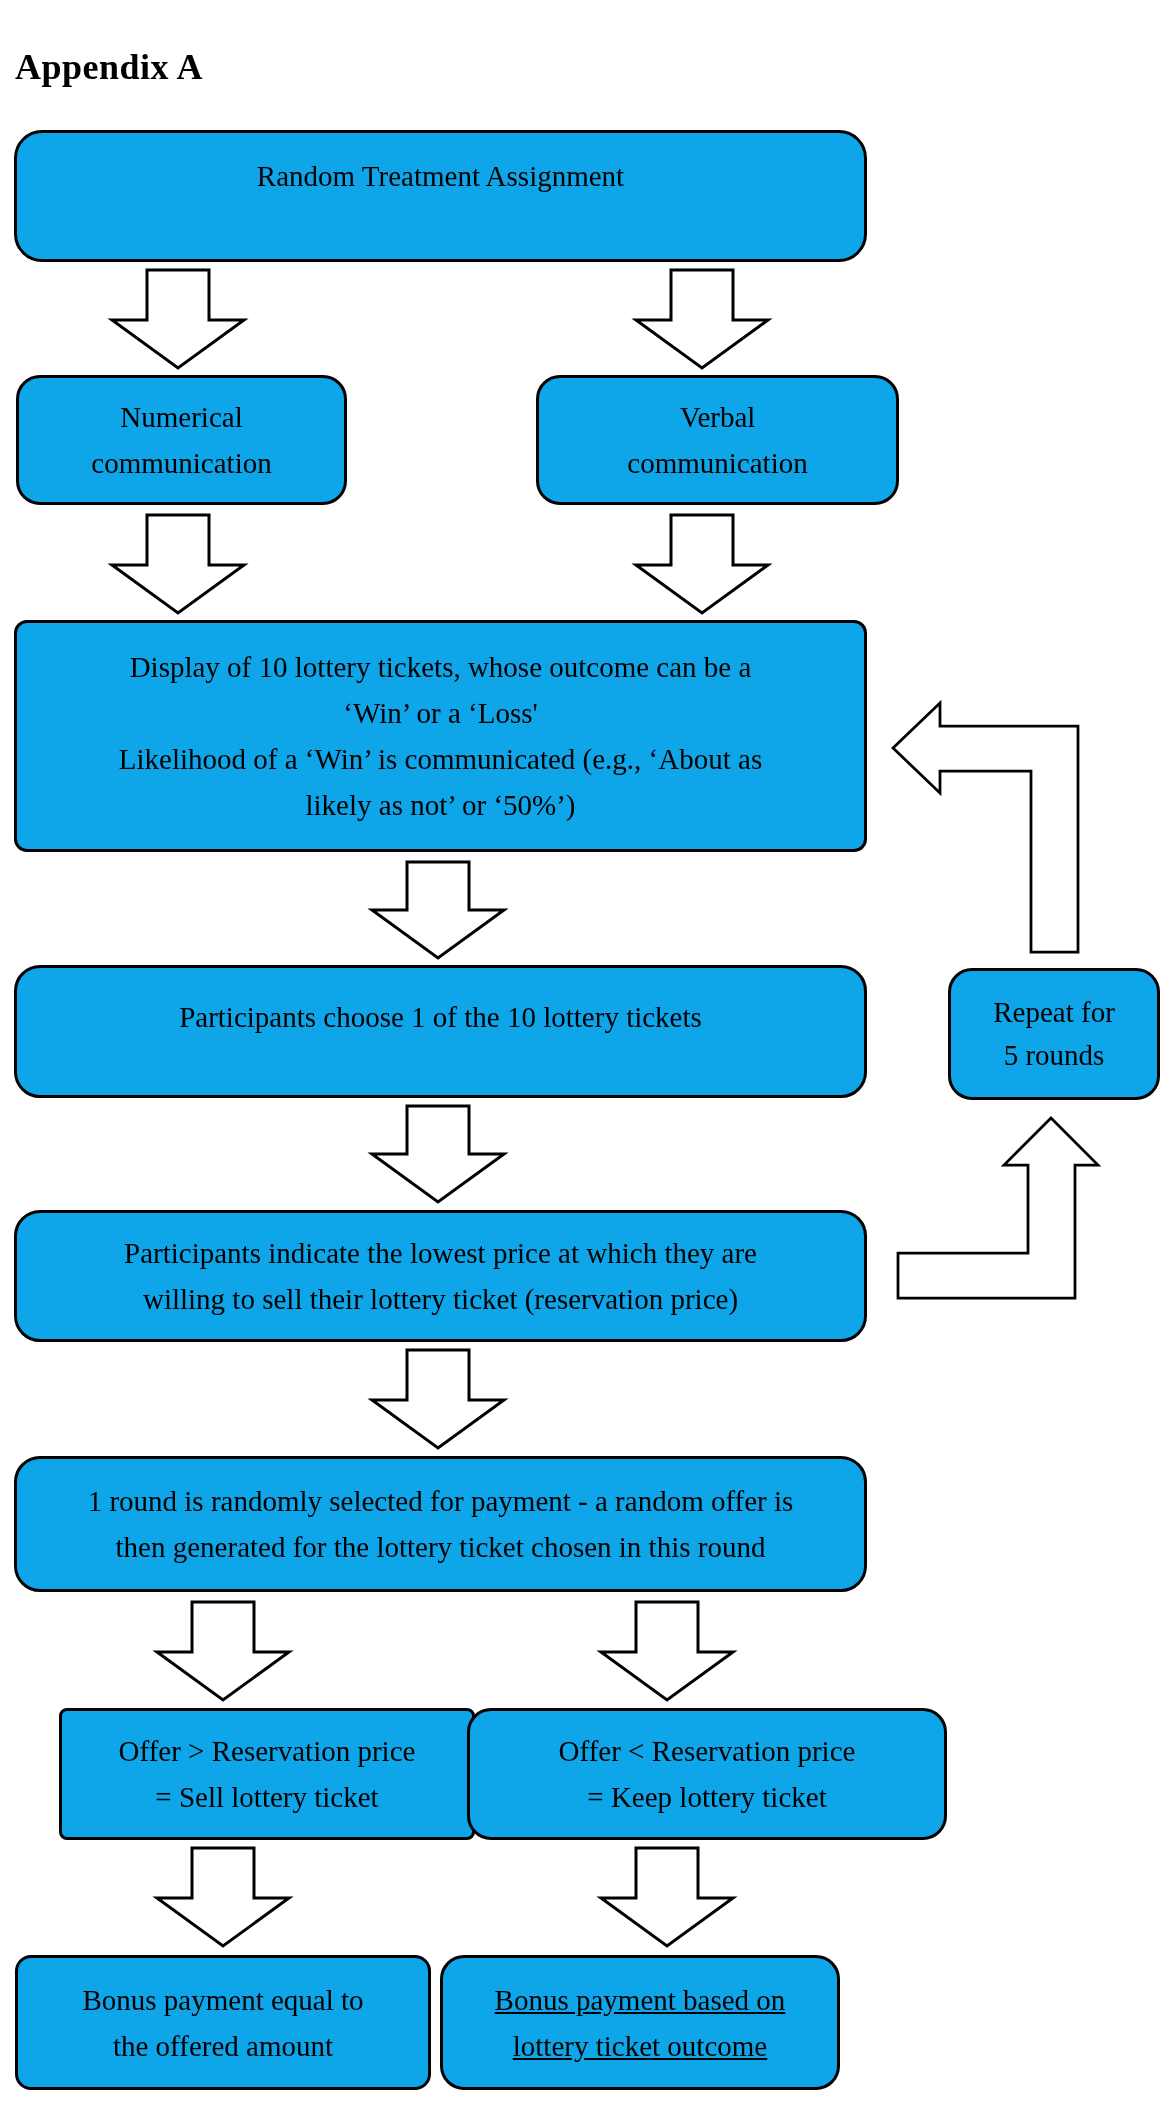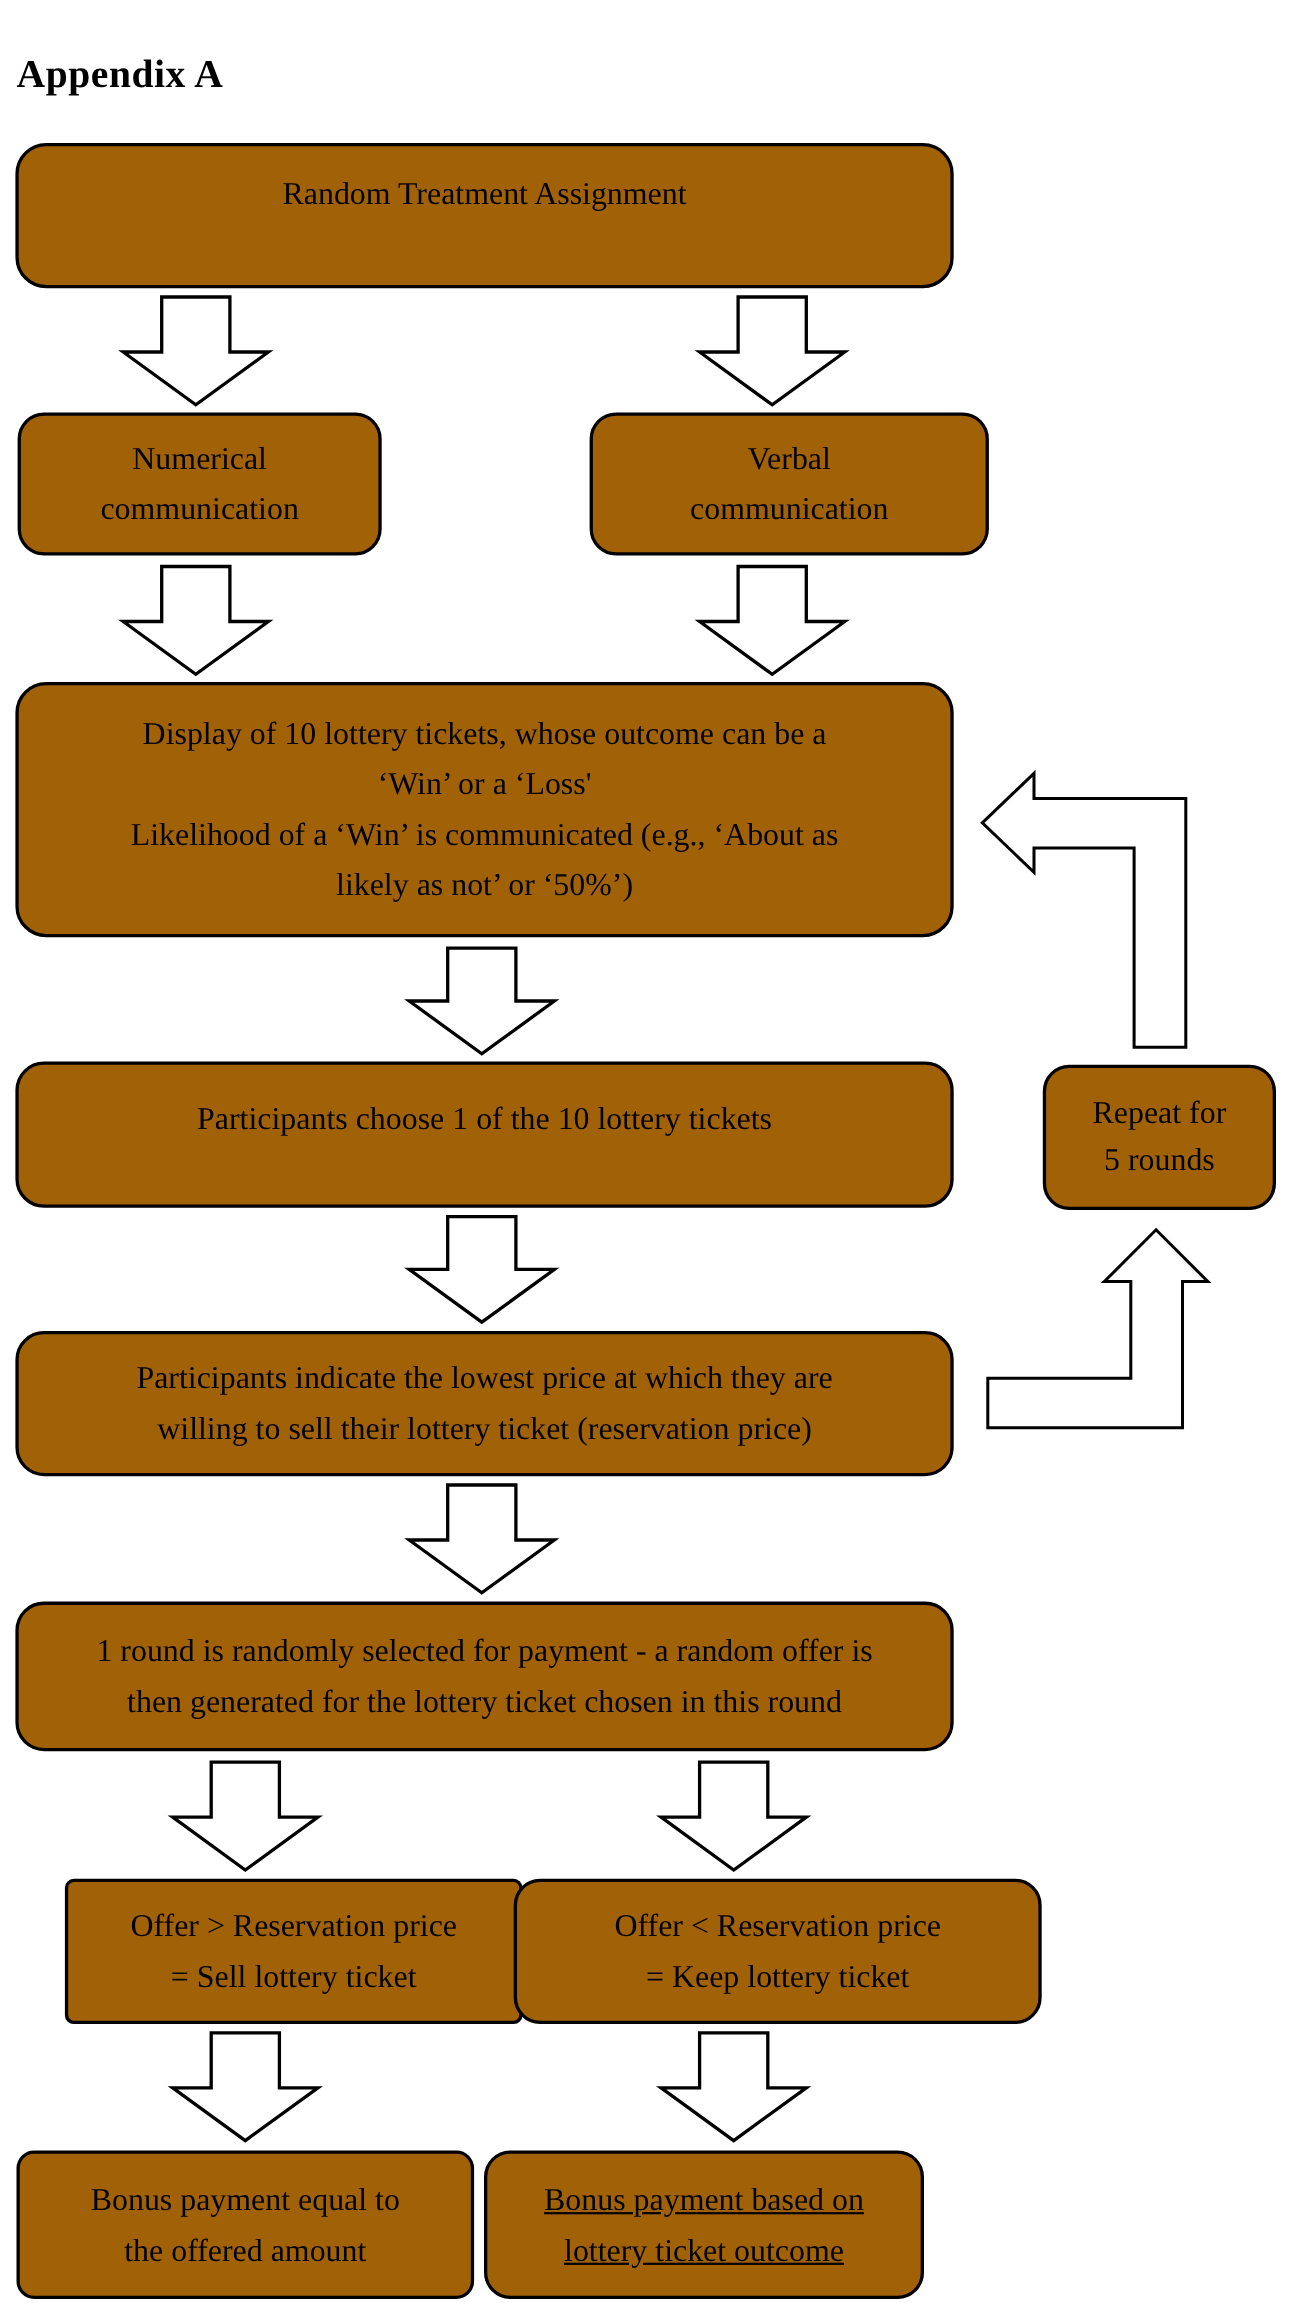--- a/index.html
+++ b/index.html
@@ -29,21 +29,21 @@
   .arrow-layer polygon{
     fill:#ffffff;
     stroke:#000000;
     stroke-linejoin:miter;
   }
   .down-arrow{stroke-width:3px;}
   .loop-arrow{stroke-width:2.75px;}
   .node{
     position:absolute;
     box-sizing:border-box;
-    background:#a16207;
+    background:#0ea5e9;
     border:3.5px solid #000000;
     display:flex;
     flex-direction:column;
     justify-content:center;
     align-items:center;
     text-align:center;
     font-size:29px;
     line-height:46px;
   }
   .node .ln{white-space:nowrap;}
@@ -90,21 +90,21 @@
 
   <div class="node" style="left:16px;top:375px;width:331px;height:130px;border-radius:24px;">
     <div class="ln">Numerical</div>
     <div class="ln">communication</div>
   </div>
   <div class="node" style="left:536px;top:375px;width:363px;height:130px;border-radius:24px;">
     <div class="ln">Verbal</div>
     <div class="ln">communication</div>
   </div>
 
-  <div class="node" style="left:14px;top:620px;width:853px;height:232px;border-radius:28px;">
+  <div class="node" style="left:14px;top:620px;width:853px;height:232px;border-radius:13px;">
     <div class="ln">Display of 10 lottery tickets, whose outcome can be a</div>
     <div class="ln">‘Win’ or a ‘Loss'</div>
     <div class="ln">Likelihood of a ‘Win’ is communicated (e.g., ‘About as</div>
     <div class="ln">likely as not’ or ‘50%’)</div>
   </div>
 
   <div class="node" style="left:14px;top:965px;width:853px;height:133px;border-radius:26px;padding-bottom:30px;">
     <div class="ln">Participants choose 1 of the 10 lottery tickets</div>
   </div>
   <div class="node" style="left:948px;top:968px;width:212px;height:132px;border-radius:24px;line-height:43px;">

